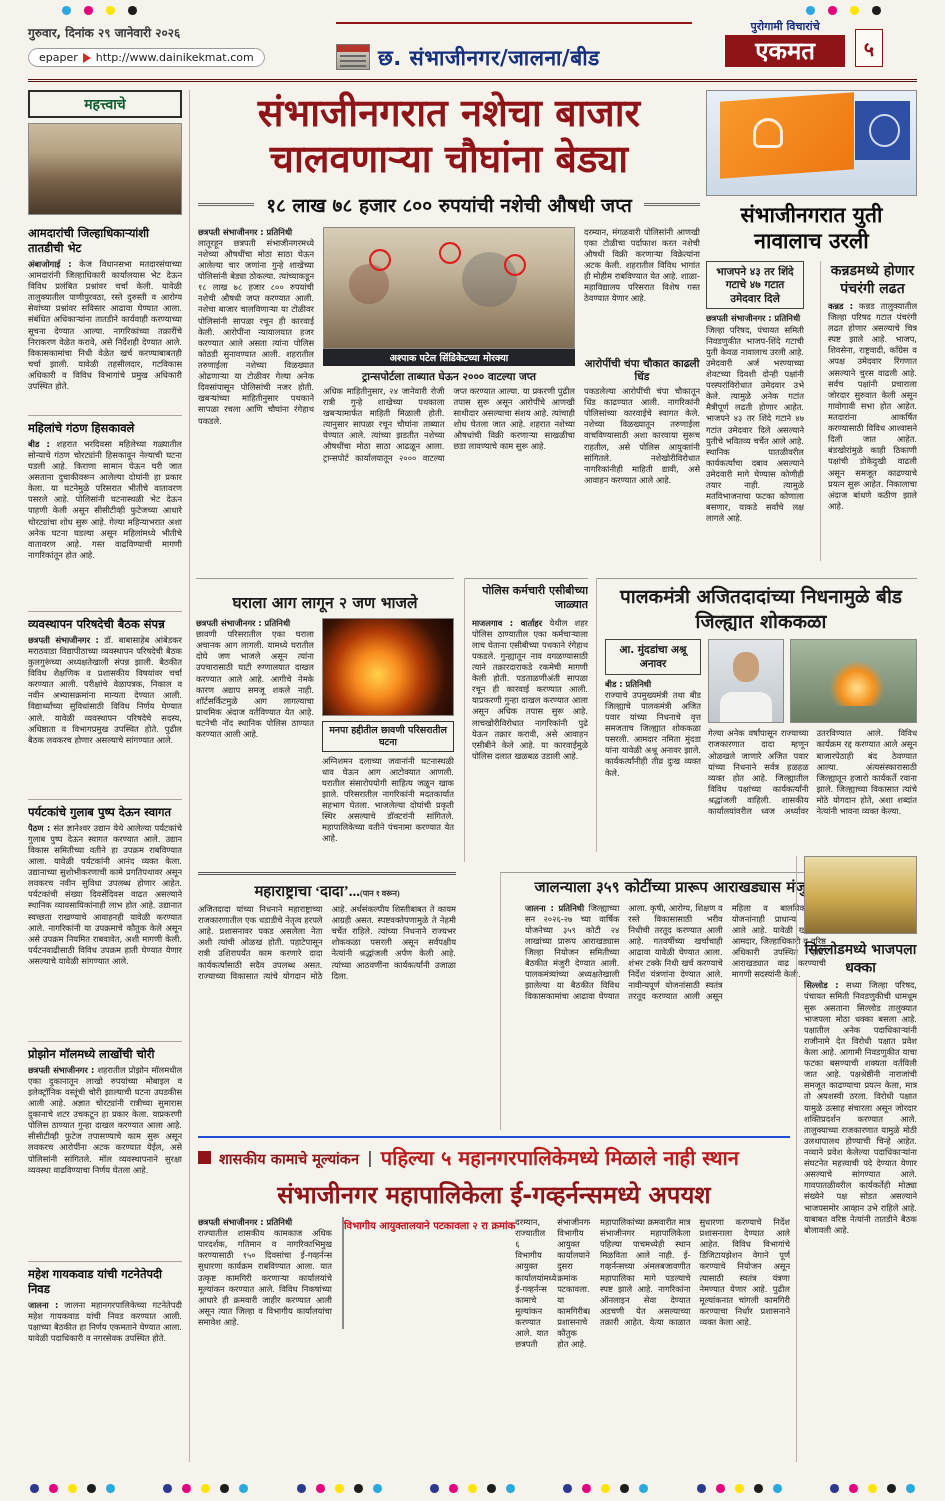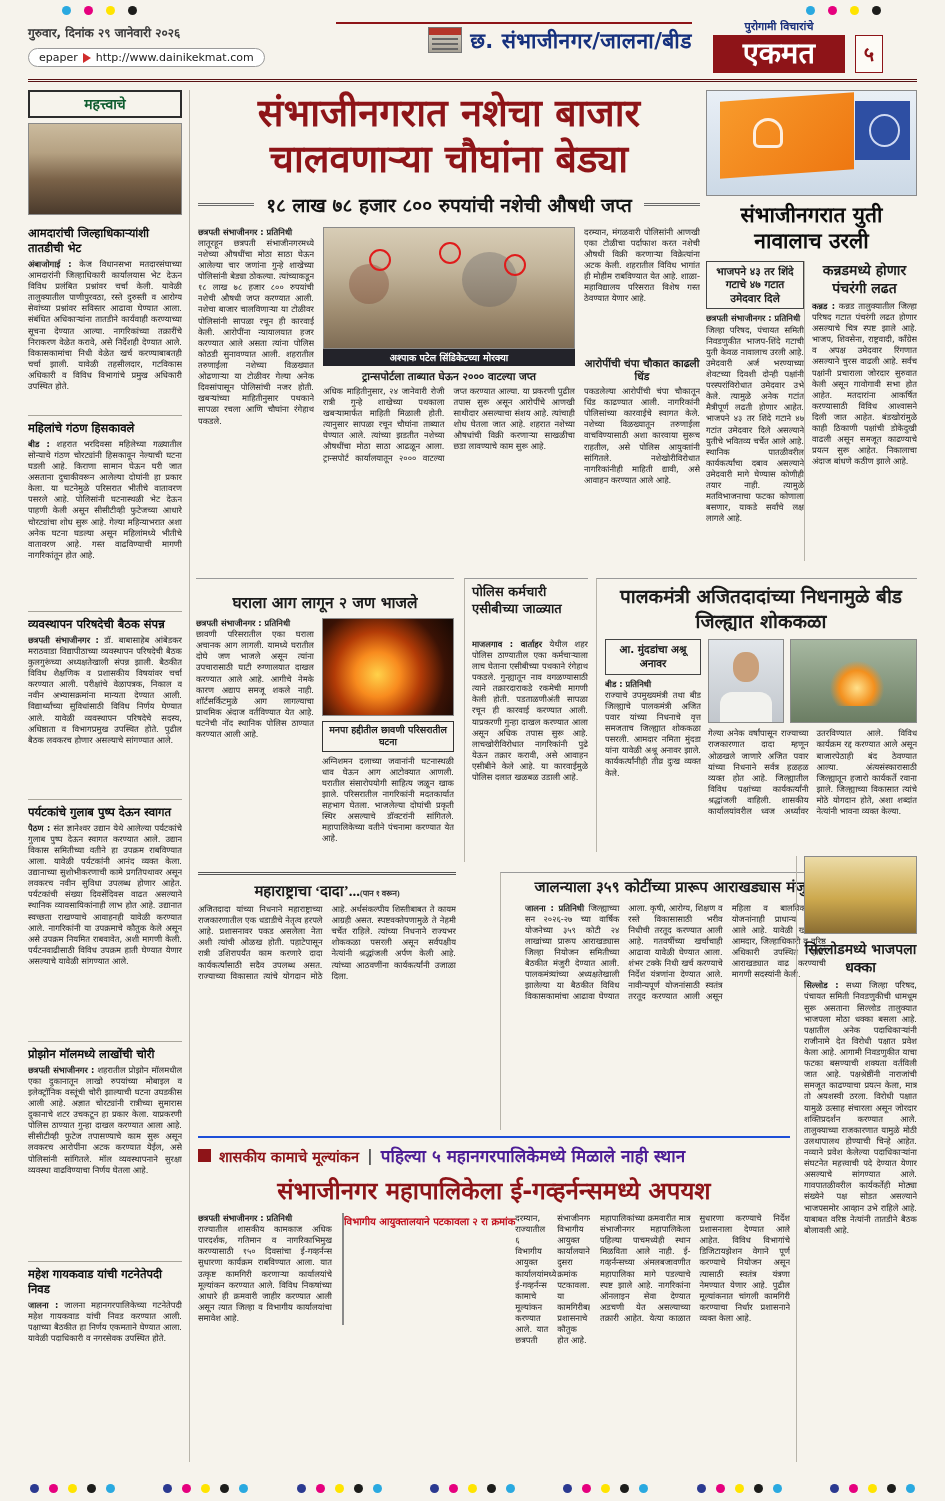--- a/index.html
+++ b/index.html
@@ -16,30 +16,30 @@
   .dot.k{background:#1d1d1b}.dot.b{background:#2b3990}
   .dots-bottom { position:absolute; left:30px; right:30px; bottom:8px; display:flex; justify-content:space-between; }
   .dot-group { display:flex; gap:10px; }
   
   .header { position:absolute; left:28px; top:16px; width:889px; height:66px; border-bottom:3px double #5a1214; }
   .h-left { position:absolute; left:0; top:8px; }
   .h-date { font-size:12px; font-weight:bold; color:#3a3a3a; }
   .epaper-pill { margin-top:7px; display:inline-flex; align-items:center; gap:5px;
     border:1px solid #9a9a9a; border-radius:11px; padding:2px 10px; font-size:11px; color:#222; background:#fff; }
   .play { width:0; height:0; border-left:8px solid #d02c2c; border-top:5px solid transparent; border-bottom:5px solid transparent; }
-  .h-center { position:absolute; left:308px; top:6px; width:356px; text-align:right; border-top:2px solid #8e1418; padding-top:2px; }
+  .h-center { position:absolute; left:308px; top:6px; width:356px; text-align:left; border-top:2px solid #8e1418; padding-top:19px; }
   .h-center-inner { display:inline-flex; align-items:center; gap:8px; }
   .np-stack { width:34px; height:26px; position:relative; background:linear-gradient(180deg,#d9d4c8,#a8a296); border:1px solid #777; }
   .np-stack::before { content:""; position:absolute; left:0; top:0; right:0; height:7px; background:#b5352a; }
   .np-stack::after { content:""; position:absolute; left:3px; top:10px; right:3px; height:2px; background:#666; box-shadow:0 5px 0 #666, 0 10px 0 #666; }
   .edition { font-size:21px; font-weight:bold; color:#15307d; letter-spacing:0.5px; }
   .h-right { position:absolute; right:34px; top:2px; display:flex; align-items:flex-end; gap:10px; }
   .brand { text-align:center; }
   .tagline { font-size:11px; font-weight:bold; color:#1a2f7a; margin-bottom:2px; }
-  .masthead { background:#8e1418; color:#fff; font-size:29px; font-weight:bold; padding:3px 30px; line-height:1.1; }
+  .masthead { background:#8e1418; color:#fff; font-size:24px; font-weight:bold; padding:3px 30px; line-height:1.1; }
   .pageno { border:1px solid #8e1418; color:#8e1418; font-size:20px; font-weight:bold;
     width:28px; height:38px; display:flex; align-items:center; justify-content:center; background:#fdfbf6; }
   
   .bt { font-size:8.3px; line-height:1.34; text-align:justify; color:#1e1e1e; }
   .dl { font-weight:bold; }
   .sep-top { border-top:1px solid #9a9a9a; }
   .photo { position:relative; border:1px solid #8a8a8a; overflow:hidden; }
   .cap-bar { background:#23232a; color:#fff; font-size:9.5px; font-weight:bold; text-align:center; padding:2px 3px; }
   .boxed { border:1px solid #444; padding:3px 4px; font-size:10.5px; font-weight:bold; text-align:center; line-height:1.3; }
   
@@ -70,36 +70,36 @@
   
   .alliance { position:absolute; left:706px; top:90px; width:211px; height:480px; overflow:hidden; }
   .flag-photo { height:106px; background:linear-gradient(180deg,#e9eff6 0%,#ccd9e6 100%); }
   .flag-saffron { position:absolute; left:6%; top:6%; width:64%; height:74%;
     background:linear-gradient(135deg,#f89a2b,#ee7711); transform:skewY(-4deg); }
   .flag-lotus { position:absolute; left:22%; top:26%; width:30px; height:30px; border:3px solid #fff;
     border-radius:50% 50% 6px 6px; opacity:0.85; }
   .flag-blue { position:absolute; right:3%; top:10%; width:26%; height:56%; background:#2e4fa3; }
   .flag-blue::after { content:""; position:absolute; left:25%; top:22%; width:50%; height:50%; border:2px solid #cfd9f2; border-radius:50%; }
   .alliance-h { margin-top:6px; font-size:21px; font-weight:bold; text-align:center; line-height:1.25; color:#0d0d0d; }
-  .alliance-cols { margin-top:6px; display:flex; gap:0; height:300px; overflow:hidden; }
+  .alliance-cols { margin-top:6px; display:flex; gap:16px; height:300px; overflow:hidden; }
   .alliance-left { width:98px; overflow:hidden; }
   .alliance-right { flex:1; overflow:hidden; border-left:1px solid #b8b4aa; padding-left:7px; }
   .kannad-h { font-size:14px; font-weight:bold; text-align:center; line-height:1.3; margin-bottom:4px; }
   
   .fire { position:absolute; left:196px; top:578px; width:258px; height:284px; overflow:hidden; padding-top:12px; }
   .fire-h { font-size:15.5px; font-weight:bold; text-align:center; margin-bottom:5px; }
   .fire-row { display:flex; gap:8px; height:236px; overflow:hidden; }
   .fire-c1 { width:118px; overflow:hidden; }
   .fire-c2 { flex:1; overflow:hidden; }
   .fire-photo { height:98px;
     background:radial-gradient(circle at 42% 58%, #ffd24a 0%, #f88b1e 24%, #b23b07 46%, #3a1205 72%, #140803 100%); }
   .fire-box { margin:5px 0 4px; border:1px solid #333; font-size:9.5px; font-weight:bold; text-align:center; padding:2px; line-height:1.3; }
   .acb { position:absolute; left:464px; top:578px; width:124px; height:284px; overflow:hidden;
     padding:5px 0 0 7px; border-left:1px solid #b8b4aa; }
-  .acb-h { font-size:13px; font-weight:bold; text-align:left; line-height:1.3; margin-bottom:21px; }
+  .acb-h { font-size:11px; font-weight:bold; text-align:right; line-height:1.3; margin-bottom:5px; }
   .ajit { position:absolute; left:596px; top:578px; width:321px; height:274px; overflow:hidden;
     padding:5px 0 0 8px; border-left:1px solid #b8b4aa; }
   .ajit-h { font-size:19px; font-weight:bold; text-align:center; line-height:1.3; margin-bottom:6px; }
   .ajit-row { display:flex; gap:7px; height:210px; overflow:hidden; }
   .ajit-c1 { width:96px; overflow:hidden; }
   .ajit-right { flex:1; display:flex; flex-direction:column; overflow:hidden; }
   .ajit-photos { display:flex; gap:6px; height:84px; }
   .portrait { width:76px; background:linear-gradient(180deg,#e2e6ea 0%,#c2c7cd 100%); }
   .portrait .face { position:absolute; left:50%; top:12px; width:26px; height:30px; margin-left:-13px;
     background:#caa07a; border-radius:45%; }
@@ -125,21 +125,21 @@
   .sillod-photo { height:78px; background:linear-gradient(180deg,#ecdca8 0%,#cda94e 55%,#8a6d33 100%); }
   .sillod-h { margin:6px 0 4px; font-size:14px; font-weight:bold; text-align:center; line-height:1.3; }
   .sillod-b { height:440px; overflow:hidden; }
   
   .egov { position:absolute; left:198px; top:1136px; width:592px; height:326px; overflow:hidden;
     border-top:2px solid #1d4ed8; padding-top:6px; }
   .kicker-row { display:flex; align-items:center; gap:8px; }
   .kicker-logo { width:13px; height:13px; background:#8e1418; }
   .kicker1 { font-size:14.5px; font-weight:bold; color:#8e1418; }
   .kicker-sep { color:#555; font-weight:bold; }
-  .kicker2 { font-size:17px; font-weight:bold; color:#4c1d95; }
+  .kicker2 { font-size:20px; font-weight:bold; color:#b91c1c; }
   .egov-h { margin-top:6px; font-size:24px; font-weight:bold; color:#8e1418; text-align:center; white-space:nowrap; overflow:hidden; }
   .egov-row { margin-top:7px; display:flex; gap:10px; height:242px; overflow:hidden; }
   .egov-c1 { width:134px; overflow:hidden; }
   .egov-mid { width:248px; display:flex; overflow:hidden; }
   .bldg { height:112px;
     background:linear-gradient(180deg,#cfe0ec 0%,#cfe0ec 28%,#c96a5e 28%,#a34840 68%,#8a3a34 100%); }
   .bldg::after { content:""; position:absolute; left:8%; top:40%; width:84%; height:10%;
     background:repeating-linear-gradient(90deg,#f1e6df 0 10px, rgba(0,0,0,0) 10px 20px); }
   .bldg-cap { margin:3px 0 4px; font-size:10px; font-weight:bold; color:#c1121f; text-align:center; line-height:1.25; }
   .egov-midcols { column-count:2; column-gap:9px; flex:1; overflow:hidden; }

